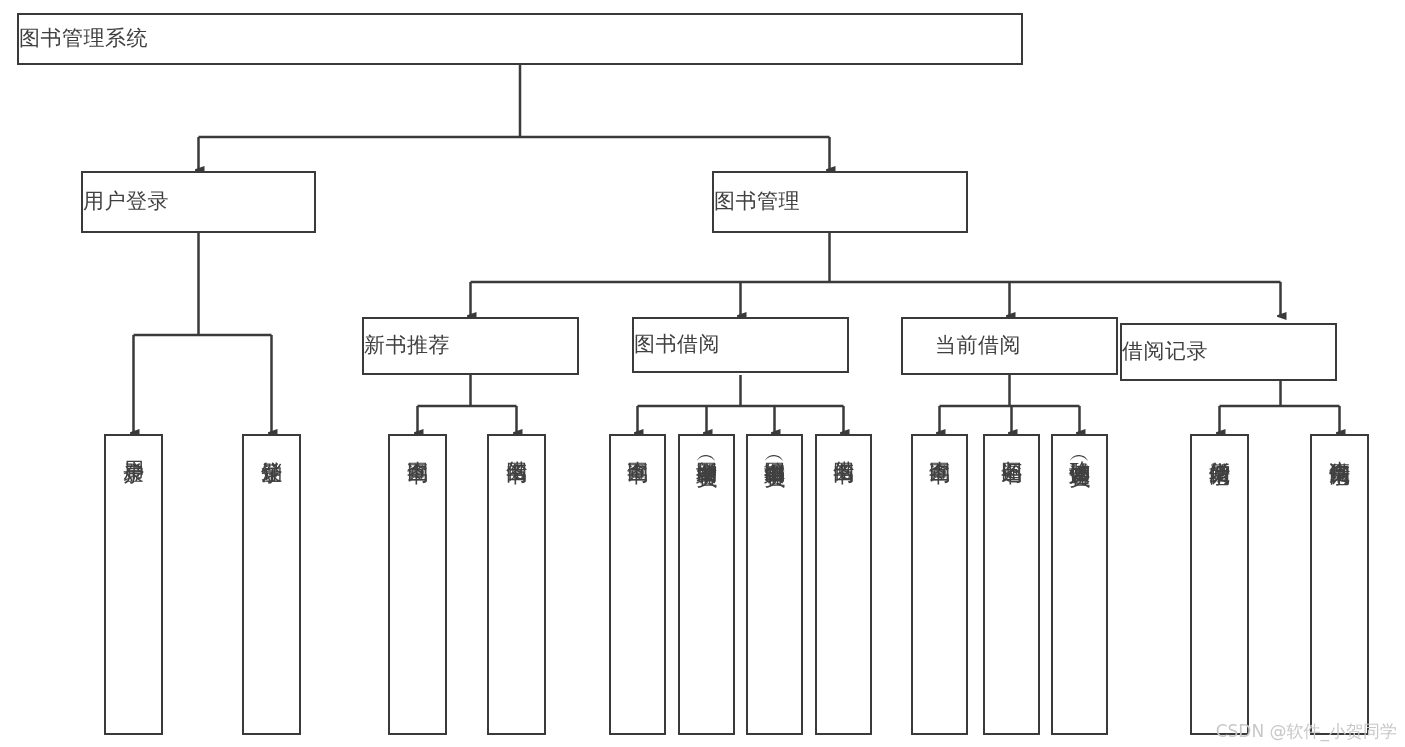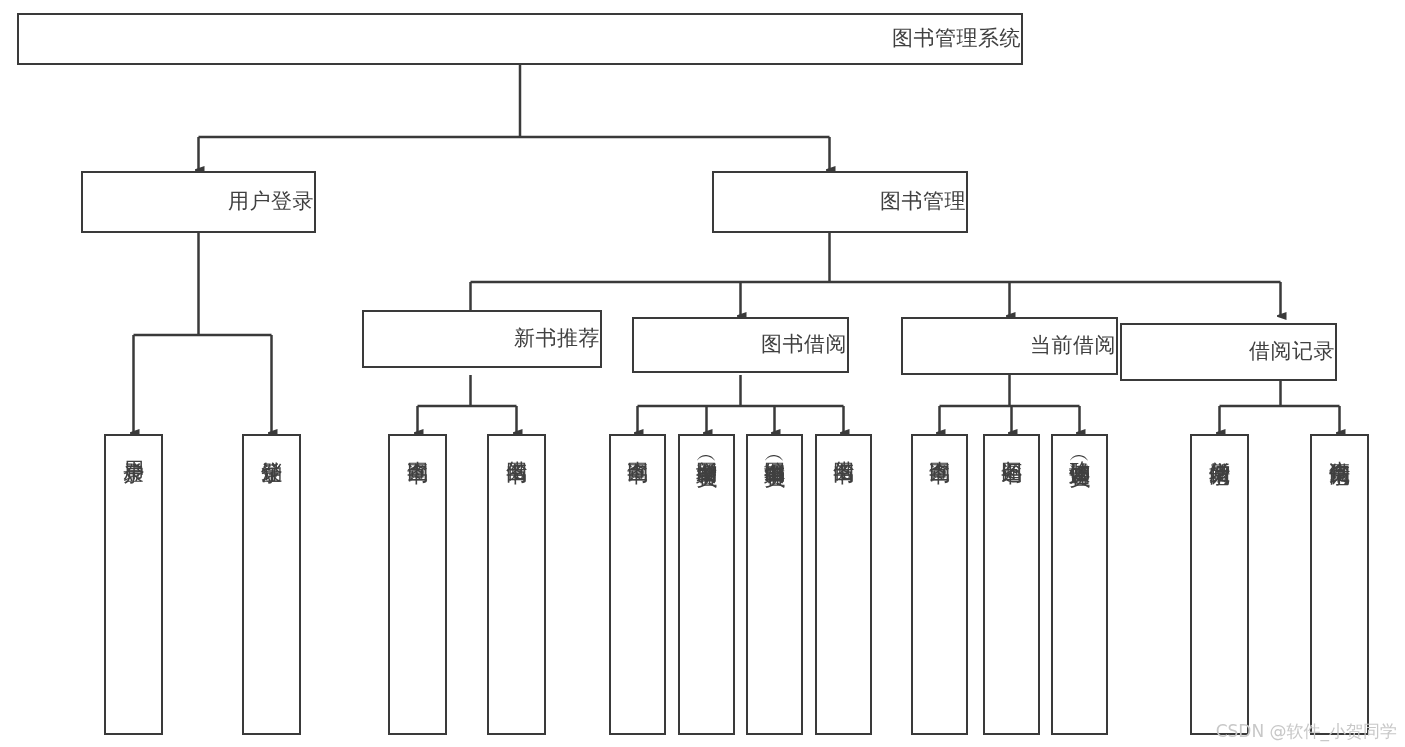--- a/index.html
+++ b/index.html
@@ -24,21 +24,21 @@
     width: 1405px;
     height: 747px;
   }
   .node {
     position: absolute;
     box-sizing: border-box;
     background: #ffffff;
     border: 2px solid #3a3a3a;
     display: flex;
     align-items: center;
-    justify-content: flex-end;
+    justify-content: flex-start;
     color: #404040;
   }
   .node-h .label {
     font-size: 21px;
     line-height: 1.2;
     letter-spacing: 0.5px;
     white-space: nowrap;
   }
   .node-v {
     align-items: flex-start;
@@ -114,27 +114,27 @@
   <div id="node-layer">
       <div class="node node-h" style="left: 17px; top: 13px; width: 1006px; height: 52px;">
         <span class="label">图书管理系统</span>
       </div>
       <div class="node node-h" style="left: 81px; top: 171px; width: 235px; height: 62px;">
         <span class="label">用户登录</span>
       </div>
       <div class="node node-h" style="left: 712px; top: 171px; width: 256px; height: 62px;">
         <span class="label">图书管理</span>
       </div>
-      <div class="node node-h" style="left: 362px; top: 310px; width: 240px; height: 58px;">
+      <div class="node node-h" style="left: 362px; top: 317px; width: 217px; height: 58px;">
         <span class="label">新书推荐</span>
       </div>
       <div class="node node-h" style="left: 632px; top: 317px; width: 217px; height: 56px;">
         <span class="label">图书借阅</span>
       </div>
-      <div class="node node-h" style="left: 901px; top: 317px; width: 217px; height: 58px;">
+      <div class="node node-h" style="left: 901px; top: 317px; width: 217px; height: 58px; padding-left: 32px;">
         <span class="label">当前借阅</span>
       </div>
       <div class="node node-h" style="left: 1120px; top: 317px; width: 217px; height: 58px; margin-top: 6px;">
         <span class="label">借阅记录</span>
       </div>
       <div class="node node-v" style="left: 104px; top: 434px; width: 59px; height: 301px;">
         <span class="label">用户登录</span>
       </div>
       <div class="node node-v" style="left: 242px; top: 434px; width: 59px; height: 301px;">
         <span class="label">注销登录</span>

